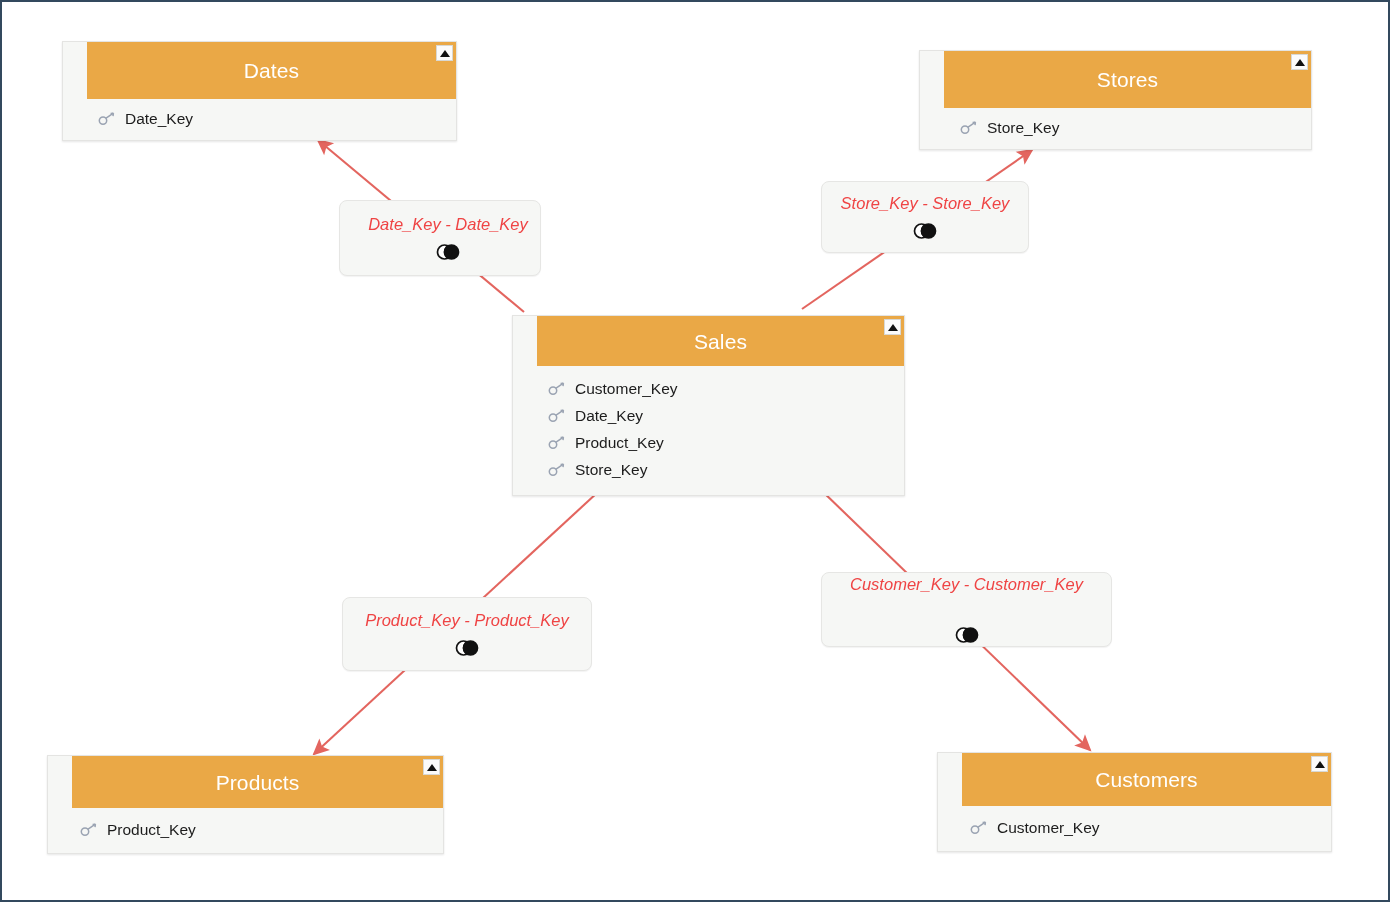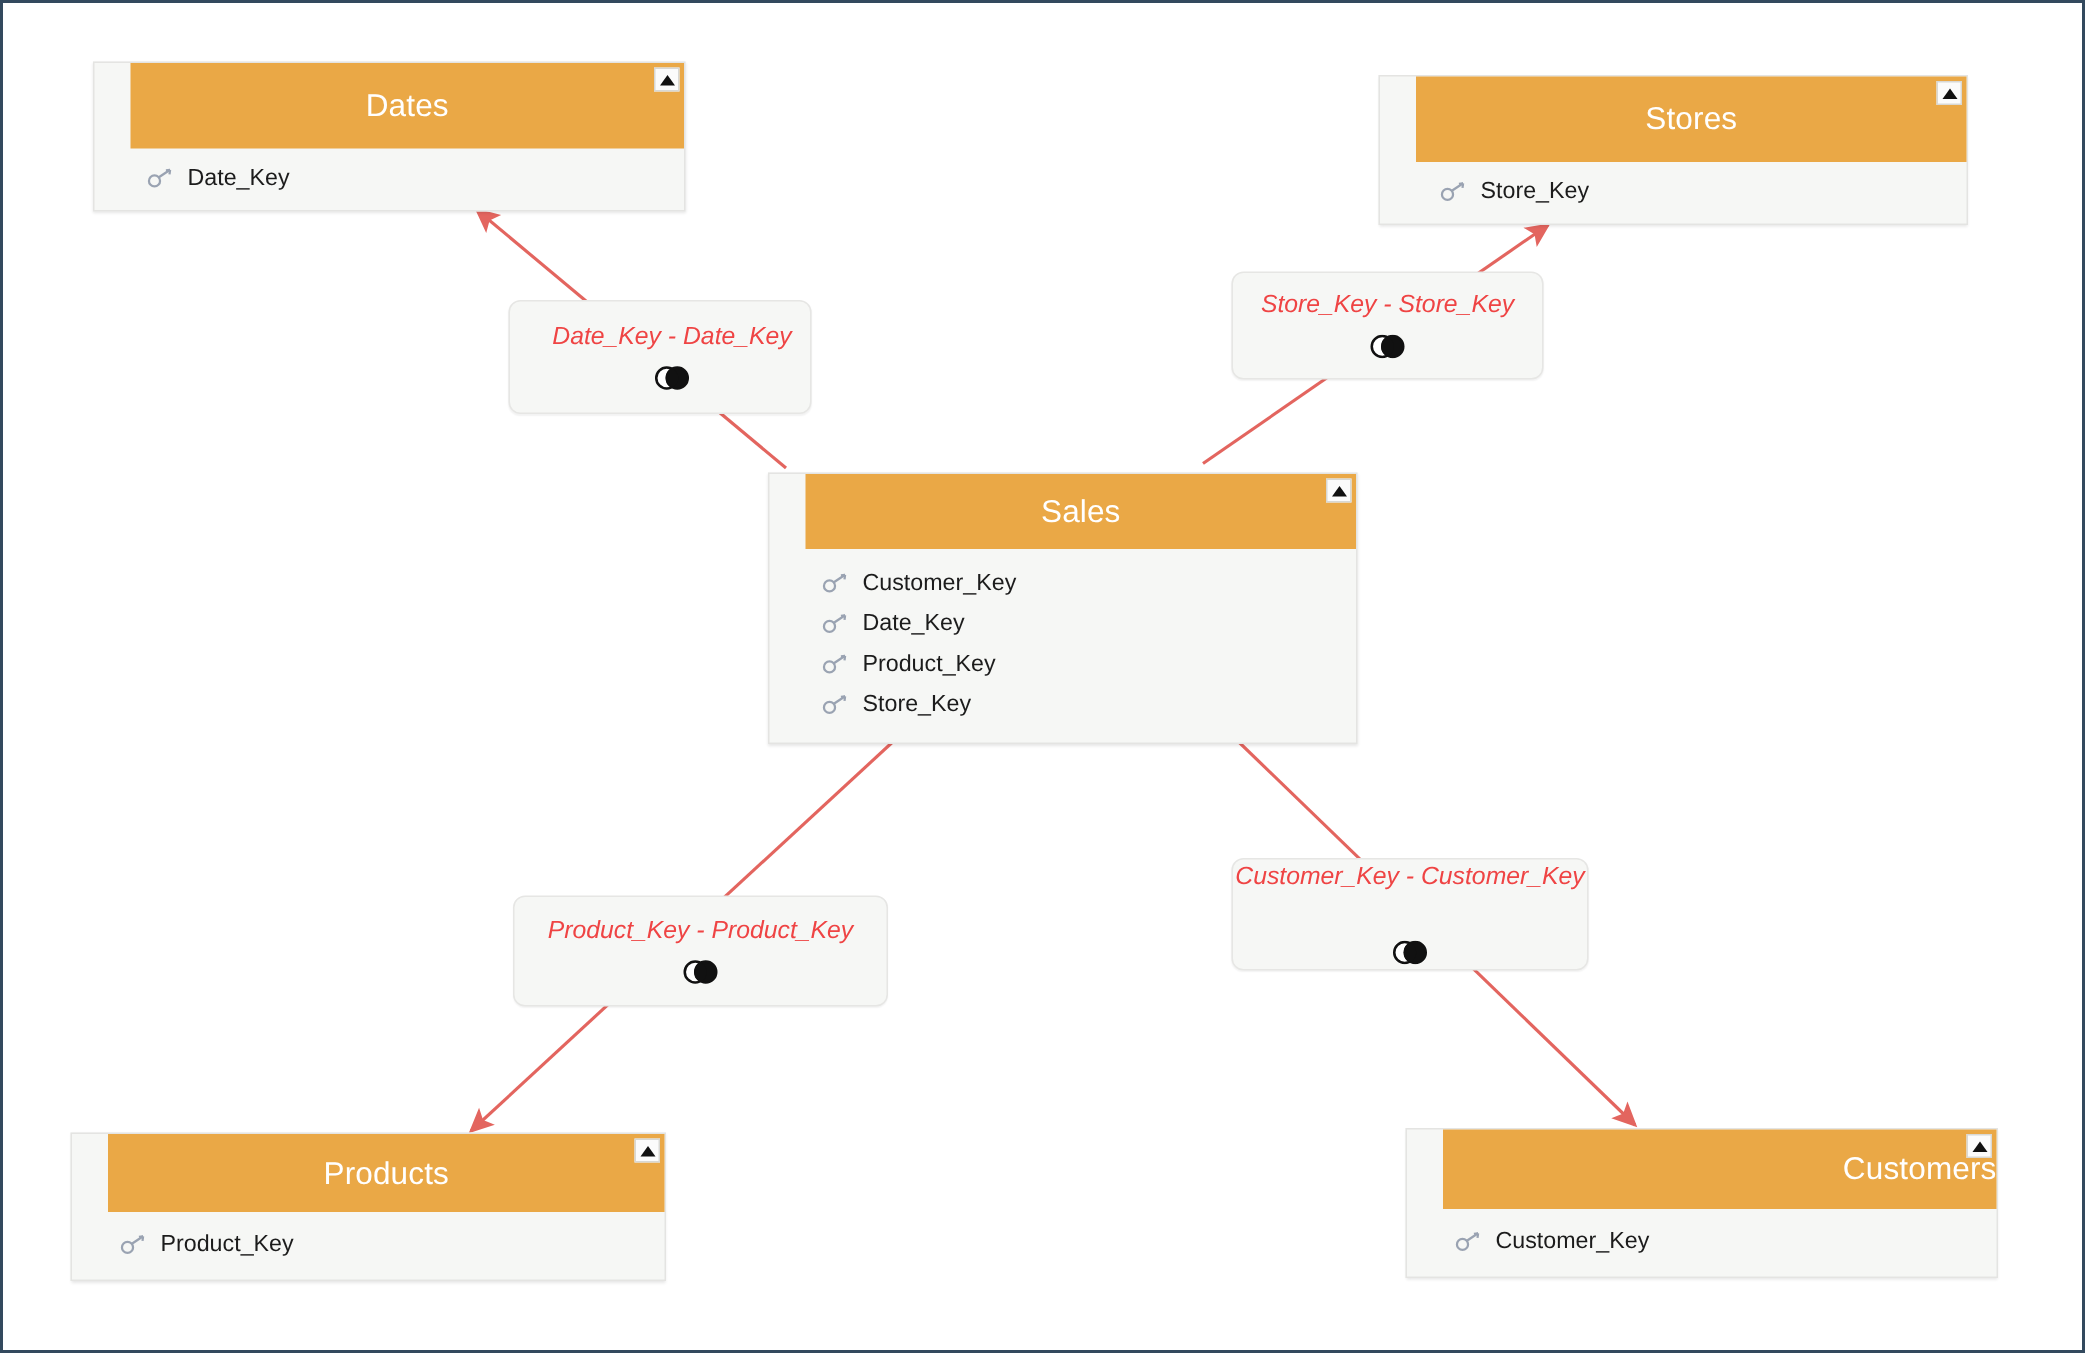--- a/index.html
+++ b/index.html
@@ -233,21 +233,21 @@
           <circle cx="5" cy="8.6" r="3.7" fill="none" stroke="#9aa3b2" stroke-width="1.5"></circle>
           <path d="M7.7,6.3 L15.4,1.2" stroke="#9aa3b2" stroke-width="1.5" fill="none"></path>
           <path d="M15.4,1.2 L12.6,1.5 M15.4,1.2 L15.0,4.2" stroke="#9aa3b2" stroke-width="1.5" fill="none"></path>
         </svg>
         <span>Product_Key</span>
       </div>
     </div>
   </div>
 
   <div class="table-card" style="left:935px; top:750px; width:395px;">
-    <div class="table-header" style="height:53px;justify-content:flex-end;">
+    <div class="table-header" style="height:53px;">
       <span>Customers</span>
       <span class="collapse-btn">
           <i class="tri"></i>
         </span>
     </div>
     <div class="field-list" style="padding:8px 0 10px 0;">
       <div class="field-row" style="padding-left:8px;">
         <svg class="key-icon" viewBox="0 0 18 14">
           <circle cx="5" cy="8.6" r="3.7" fill="none" stroke="#9aa3b2" stroke-width="1.5"></circle>
           <path d="M7.7,6.3 L15.4,1.2" stroke="#9aa3b2" stroke-width="1.5" fill="none"></path>
@@ -278,21 +278,21 @@
 
   <div class="rel-card" style="left:340px; top:595px; width:250px; height:74px;">
     <span class="rel-label">Product_Key - Product_Key</span>
     <svg class="rel-join-icon" viewBox="0 0 24 16">
       <circle cx="8.5" cy="8" r="7" fill="#ffffff" stroke="#111111" stroke-width="1.7"></circle>
       <circle cx="15.5" cy="8" r="7" fill="#111111" stroke="#111111" stroke-width="1.7"></circle>
       <path d="M12,1.6 A7,7 0 0 0 12,14.4 A7,7 0 0 0 12,1.6 Z" fill="#111111"></path>
     </svg>
   </div>
 
-  <div class="rel-card" style="left:819px; top:570px; width:238px; height:75px;gap:24px;">
+  <div class="rel-card" style="left:819px; top:570px; width:291px; height:75px;gap:24px;">
     <span class="rel-label">Customer_Key - Customer_Key</span>
     <svg class="rel-join-icon" viewBox="0 0 24 16">
       <circle cx="8.5" cy="8" r="7" fill="#ffffff" stroke="#111111" stroke-width="1.7"></circle>
       <circle cx="15.5" cy="8" r="7" fill="#111111" stroke="#111111" stroke-width="1.7"></circle>
       <path d="M12,1.6 A7,7 0 0 0 12,14.4 A7,7 0 0 0 12,1.6 Z" fill="#111111"></path>
     </svg>
   </div>
 
 </div>
 

